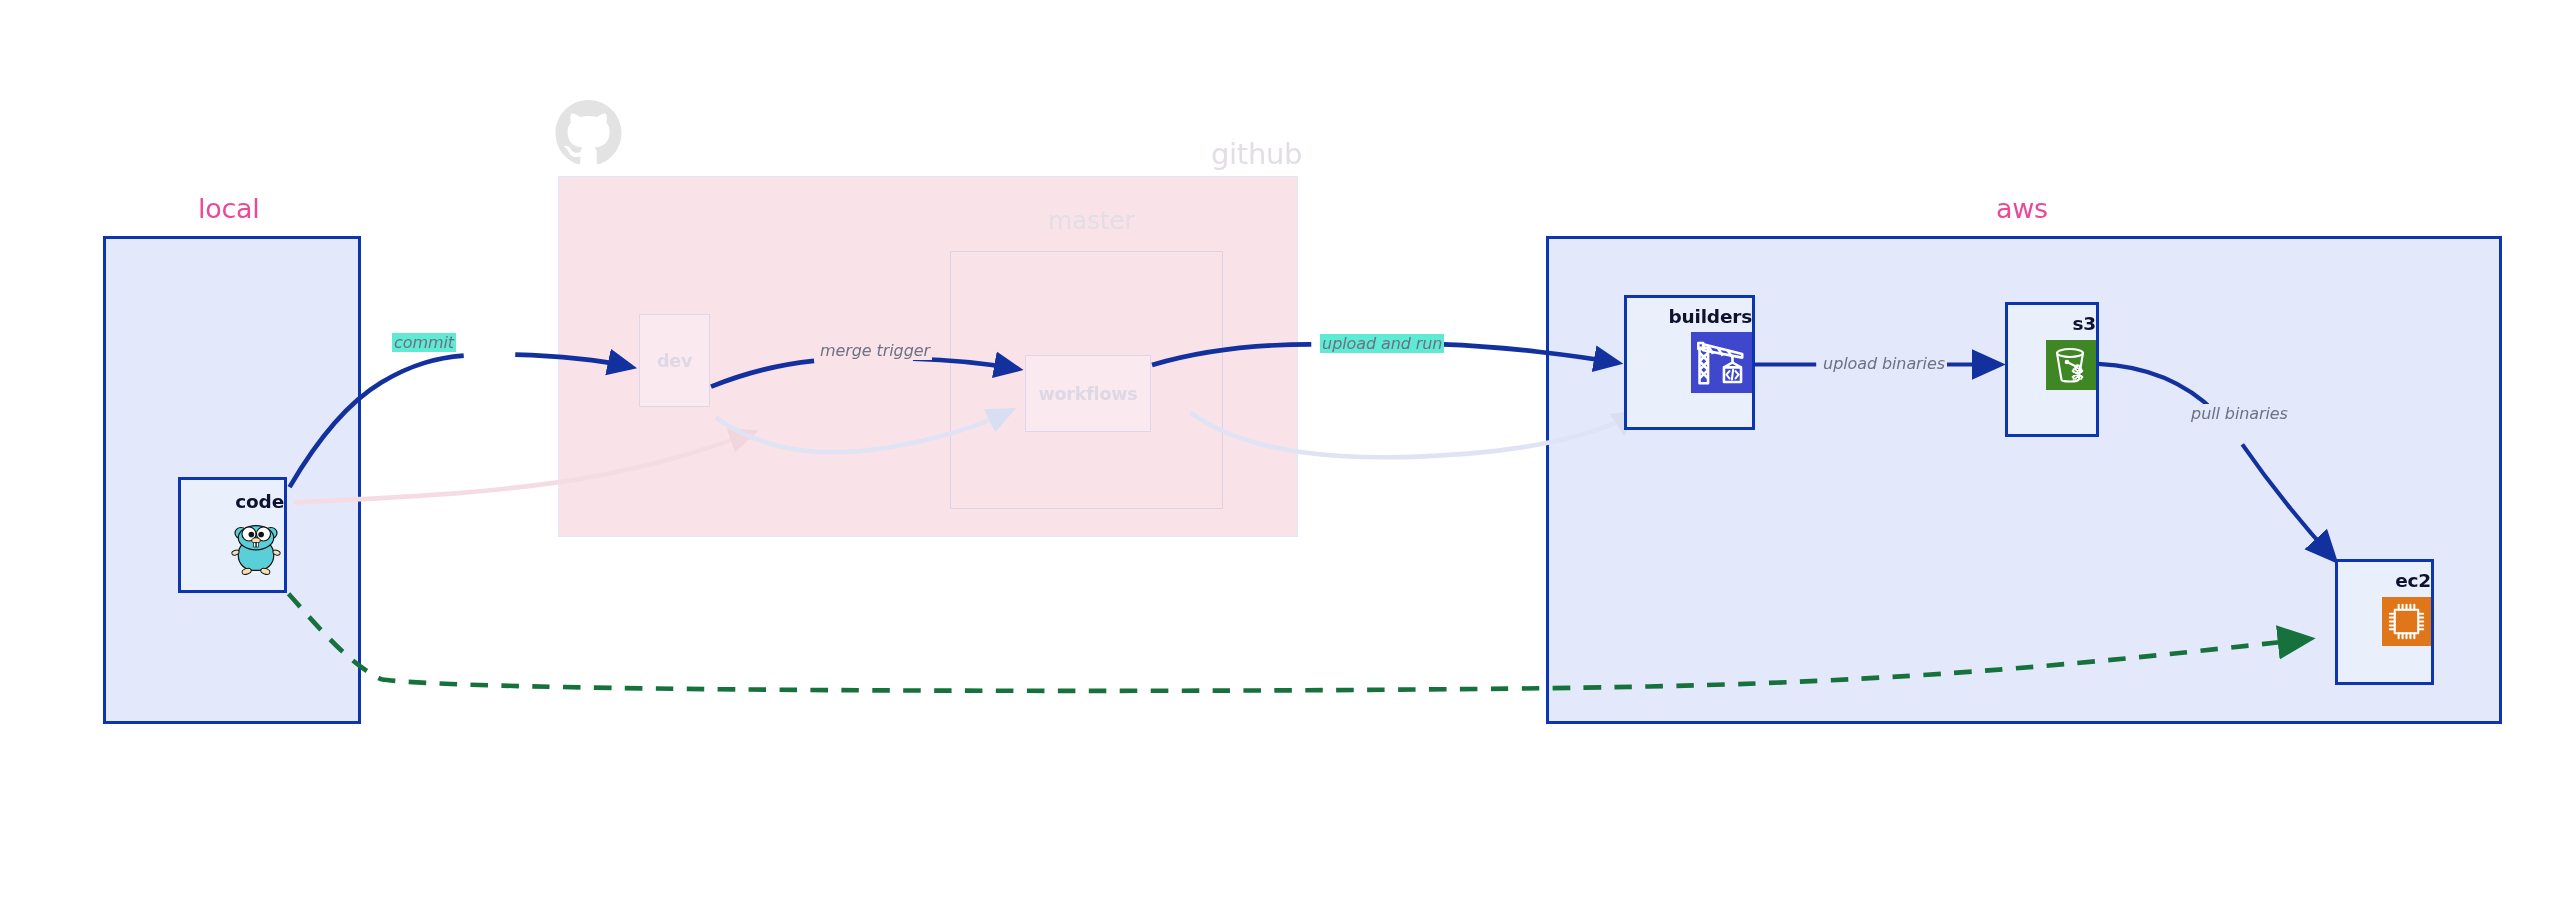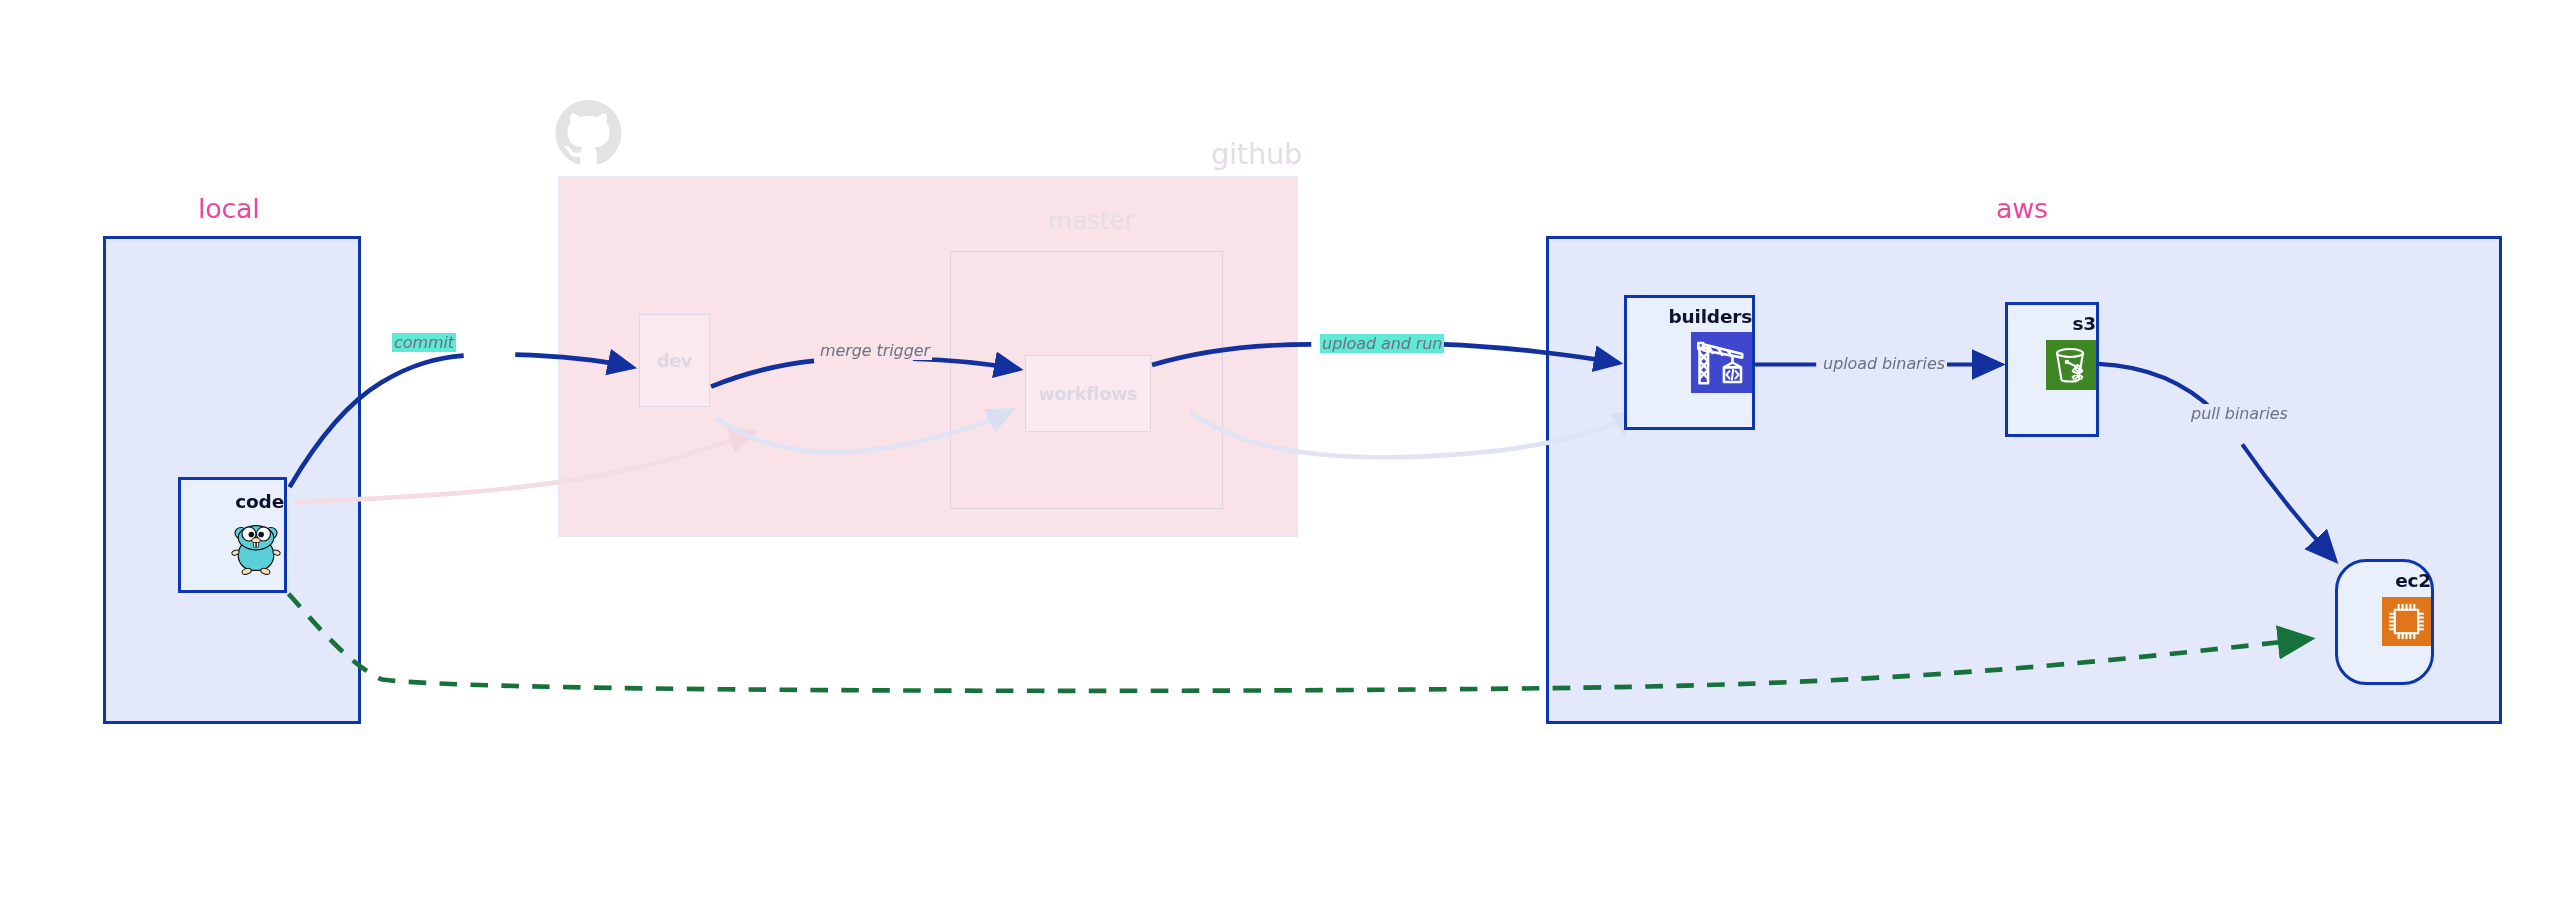--- a/index.html
+++ b/index.html
@@ -278,21 +278,21 @@
       </g>
 
       <g stroke="#ffffff" stroke-width="3.4" stroke-linecap="round">
         <path d="M63 56 L63 80 M53 62 L73 74 M73 62 L53 74"></path>
         <path d="M58 58 L63 62 L68 58 M58 78 L63 74 L68 78"></path>
         <path d="M55 58 L55 64 M71 58 L71 64 M55 72 L55 78 M71 72 L71 78"></path>
       </g>
     </svg>
   </div>
 
-  <div class="node" style="left:2335px; top:559px; width:99px; height:126px;border-radius:31px;">
+  <div class="node" style="left:2335px; top:559px; width:99px; height:126px;">
     <span class="node-title" style="margin-top:8.2px;">ec2</span>
     <svg class="node-icon" style="margin-top:6.2px;" width="49" height="49" viewBox="0 0 100 100">
       <rect x="0" y="0" width="100" height="100" fill="#e0761a"></rect>
       <g fill="none" stroke="#ffffff" stroke-width="4.2" stroke-linejoin="round" stroke-linecap="round">
         <rect x="26" y="26" width="48" height="48"></rect>
 
         <path d="M34 26 L34 16 M42 26 L42 16 M50 26 L50 16 M58 26 L58 16 M66 26 L66 16"></path>
 
         <path d="M34 74 L34 84 M42 74 L42 84 M50 74 L50 84 M58 74 L58 84 M66 74 L66 84"></path>
 

